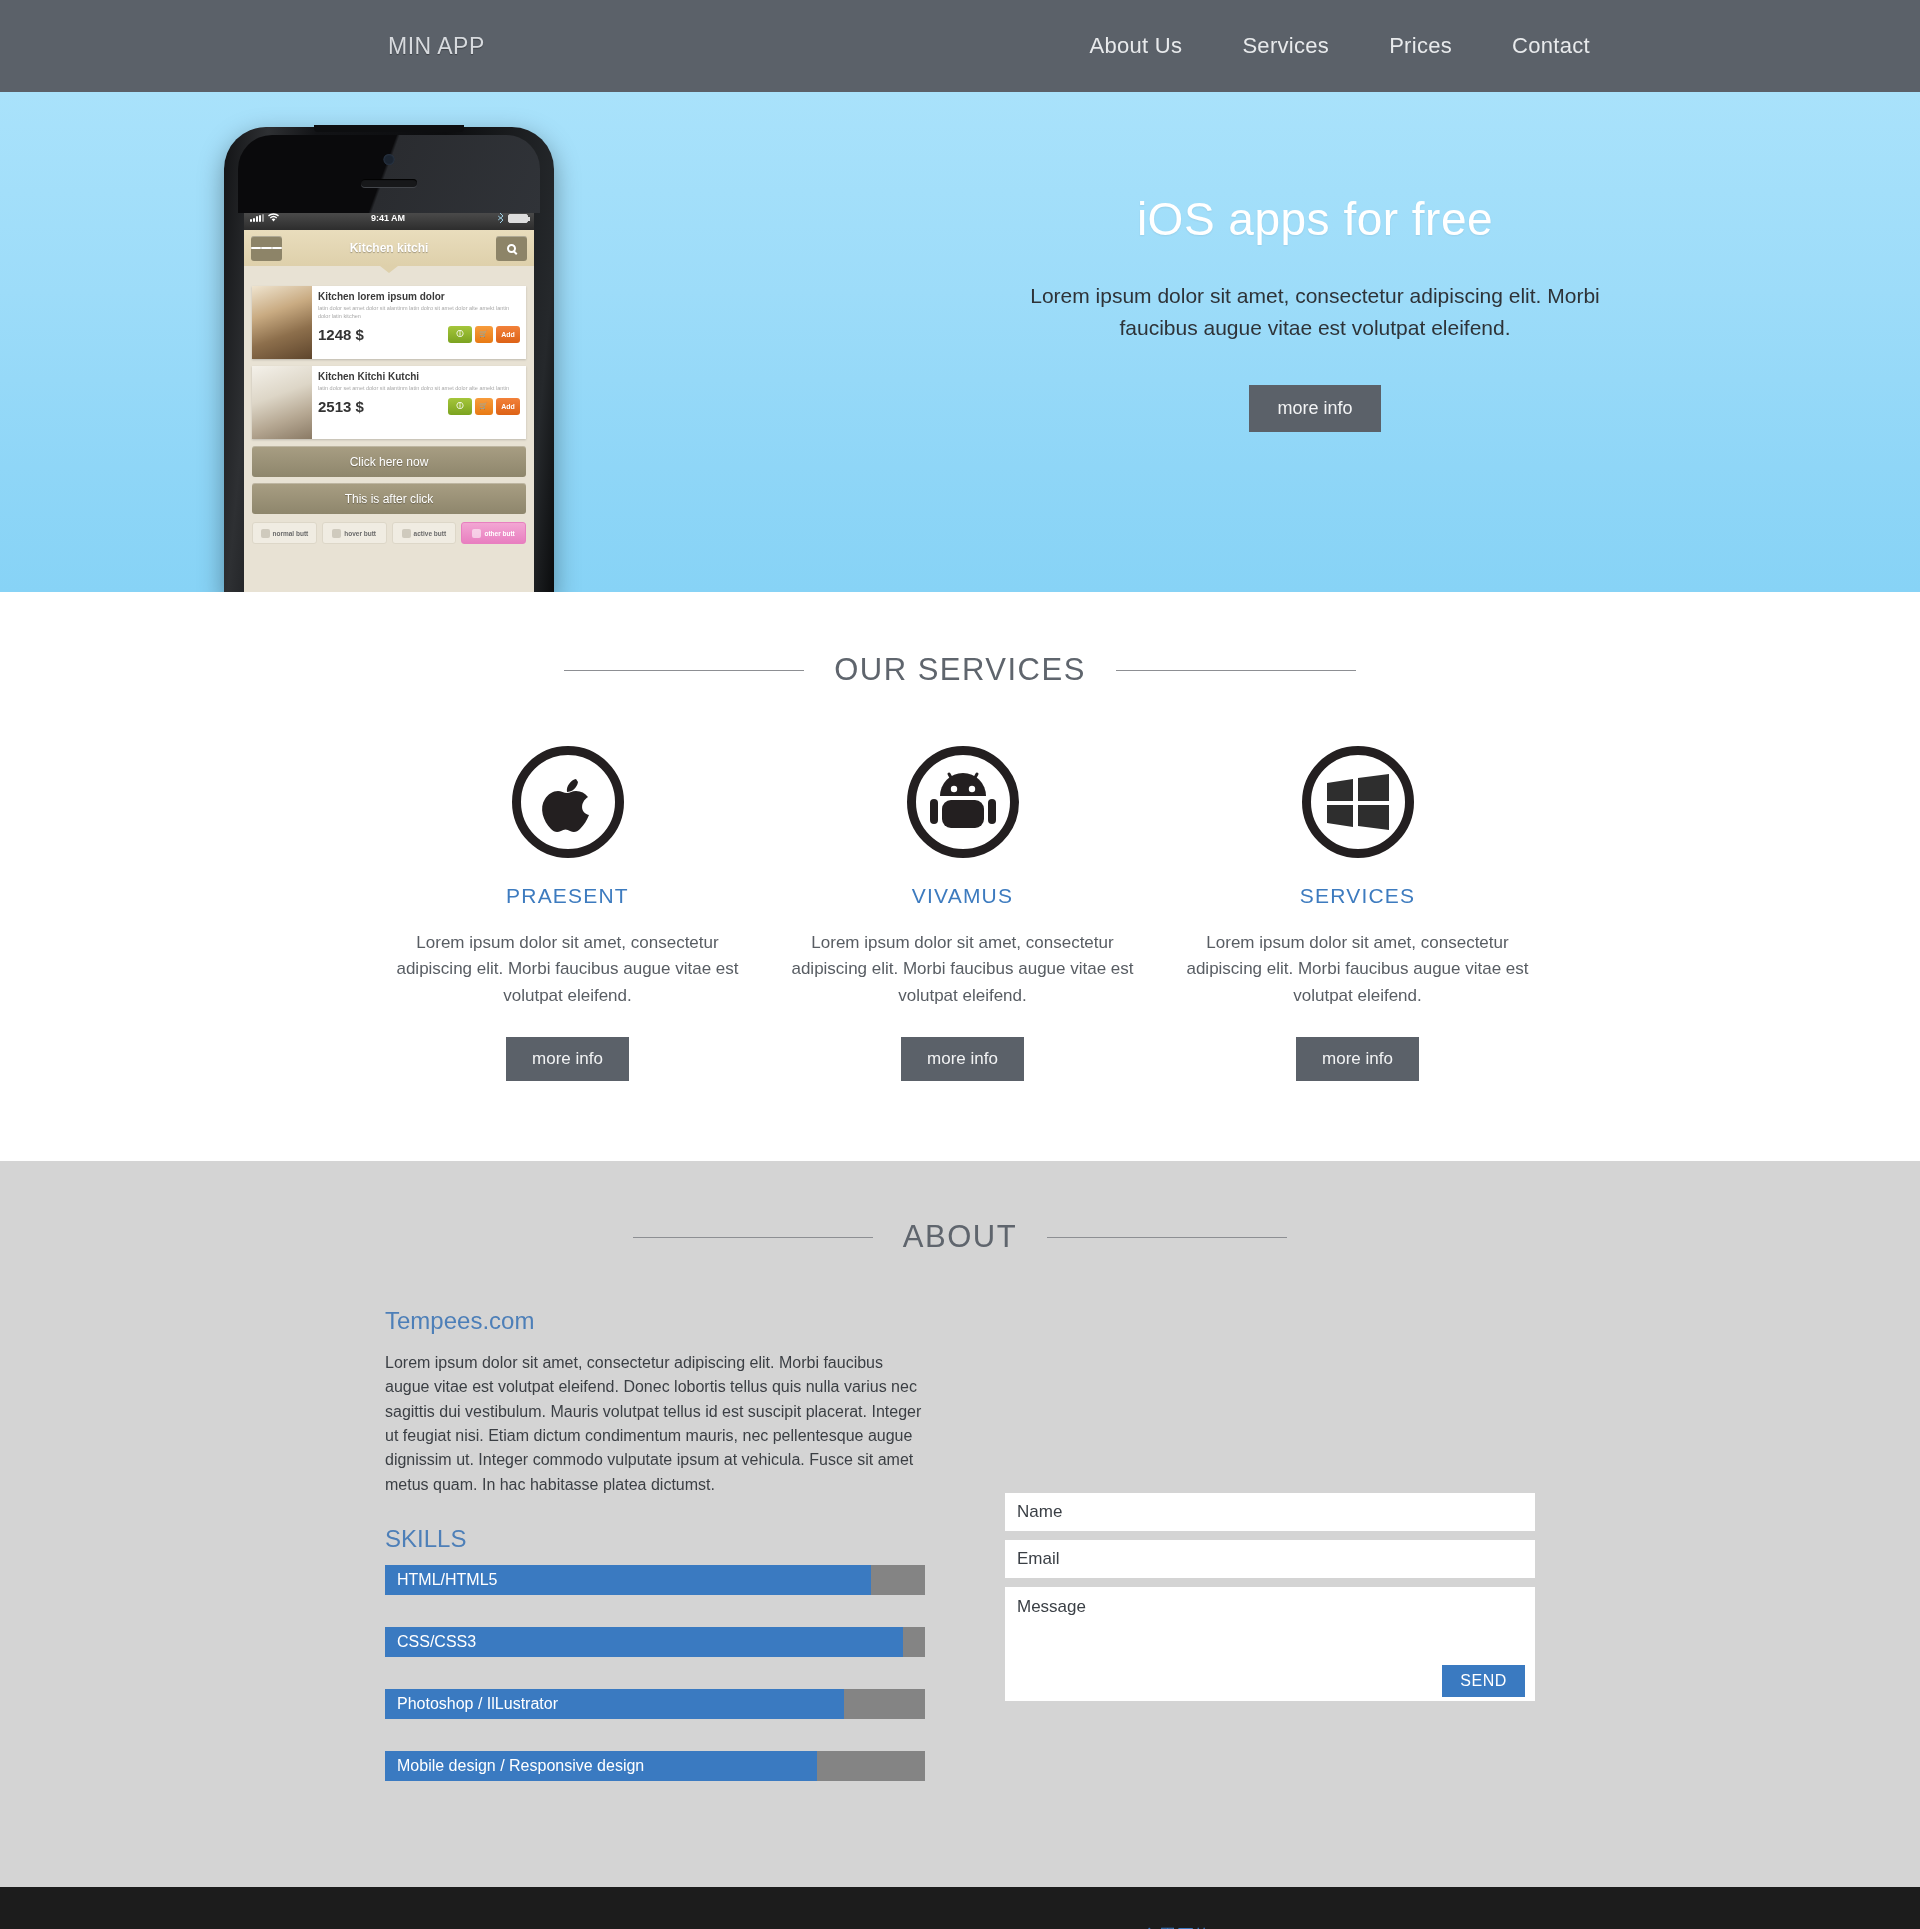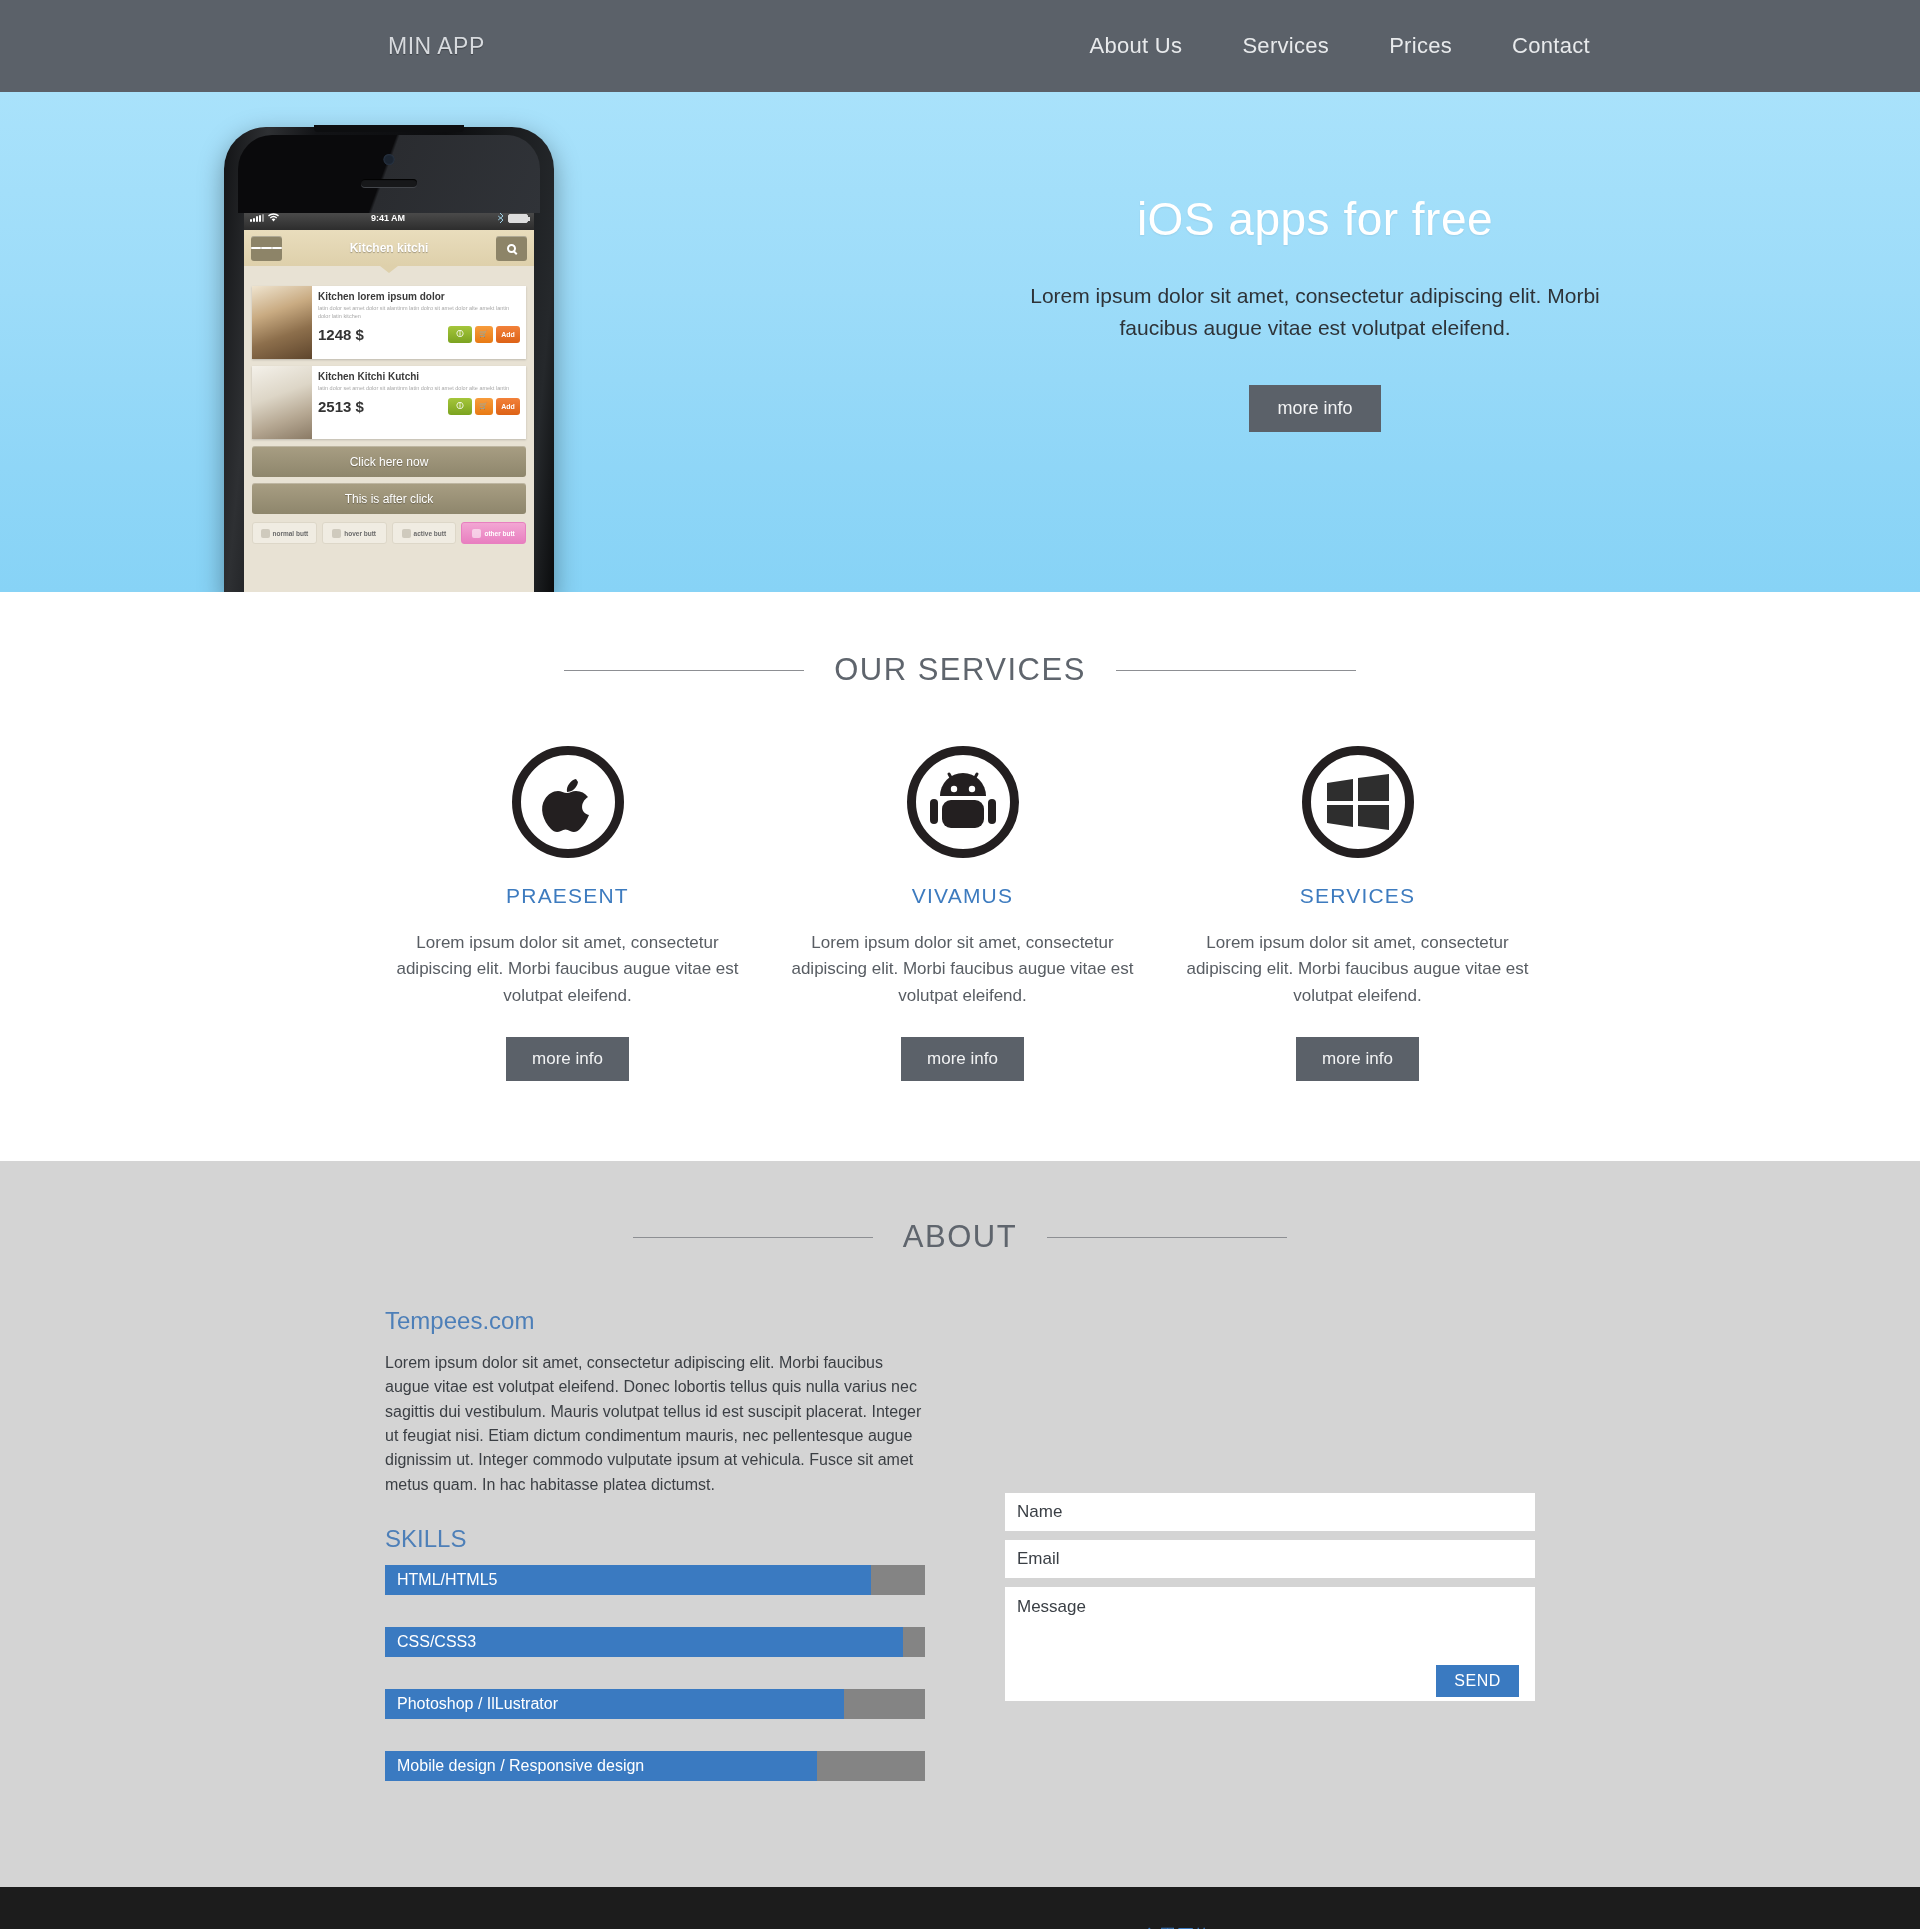--- a/index.html
+++ b/index.html
@@ -277,21 +277,21 @@
   }
   .field::placeholder { color: #3a3f45; opacity: 1; }
   .msg-wrap { position: relative; }
   .msg {
     width: 100%; height: 114px; background: #fff; border: none; resize: none;
     font-family: inherit; font-size: 17px; color: #3a3f45; padding: 10px 12px;
     display: block;
   }
   .msg::placeholder { color: #3a3f45; opacity: 1; }
   .send-btn {
-    position: absolute; right: 16px; bottom: 4px;
+    position: absolute; right: 10px; bottom: 4px;
     background: #3a7ac1; color: #fff; border: none;
     font-family: inherit; font-size: 16px; letter-spacing: 0.6px;
     padding: 7px 18px; cursor: pointer;
   }
 
   
   .footer {
     background: #1c1c1c; height: 99px;
     display: flex; align-items: center; justify-content: center;
     position: relative;

